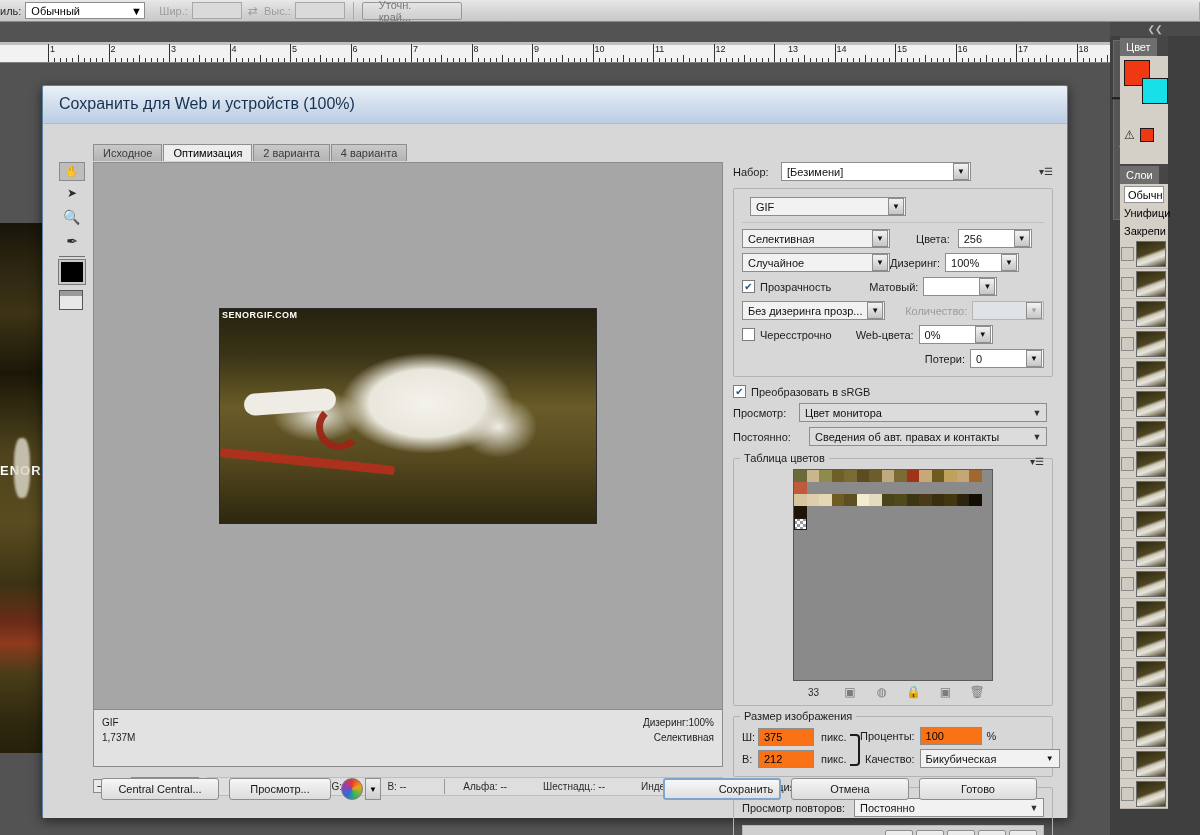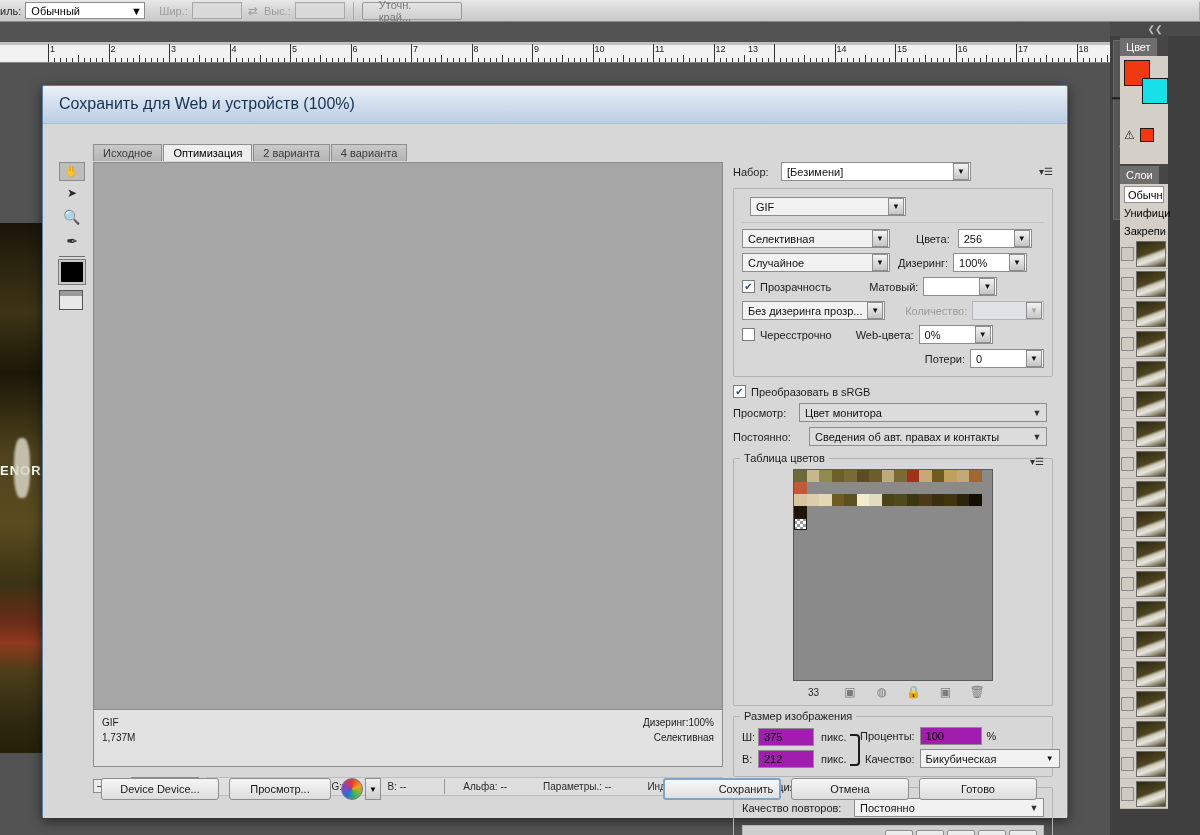--- a/index.html
+++ b/index.html
@@ -299,21 +299,21 @@
     background-size: 6px 6px; background-position: 0 0, 3px 3px;
     outline: 1px solid #1c1c1c; outline-offset: -1px;
   }
   .ctable-foot {
     width: 200px; display: flex; align-items: center; font-size: 10px;
     color: #2b2b2b; padding-top: 4px;
   }
   .ct-ic { color: #7c7c7c; font-size: 12px; }
 
   .numfield {
-    height: 18px; background: #a21caf; border: 1px solid #8d8d8d;
+    height: 18px; background: #f97316; border: 1px solid #8d8d8d;
     display: flex; align-items: center; padding-left: 5px; font-size: 11px;
   }
   .link-brace {
     width: 18px; height: 36px; position: relative; margin: 0 3px;
   }
   .link-brace::before {
     content: ""; position: absolute; left: 0; top: 4px; width: 8px; height: 28px;
     border: 2px solid #1c1c1c; border-left: none; border-radius: 0 4px 4px 0;
   }
   .anim-nav { display: flex; gap: 3px; }
@@ -471,21 +471,21 @@
       <div class="tickmark" style="left: 713.5px; height: 18px;"></div>
       <div class="tickmark" style="left: 719.55px; height: 4px;"></div>
       <div class="tickmark" style="left: 725.6px; height: 4px;"></div>
       <div class="tickmark" style="left: 731.65px; height: 4px;"></div>
       <div class="tickmark" style="left: 737.7px; height: 4px;"></div>
       <div class="tickmark" style="left: 743.75px; height: 7px;"></div>
       <div class="tickmark" style="left: 749.8px; height: 4px;"></div>
       <div class="tickmark" style="left: 755.85px; height: 4px;"></div>
       <div class="tickmark" style="left: 761.9px; height: 4px;"></div>
       <div class="tickmark" style="left: 767.95px; height: 4px;"></div>
-      <div class="tlabel" style="left: 748px;">13</div>
+      <div class="tlabel" style="left: 788px;">13</div>
       <div class="tickmark" style="left: 774px; height: 18px;"></div>
       <div class="tickmark" style="left: 780.05px; height: 4px;"></div>
       <div class="tickmark" style="left: 786.1px; height: 4px;"></div>
       <div class="tickmark" style="left: 792.15px; height: 4px;"></div>
       <div class="tickmark" style="left: 798.2px; height: 4px;"></div>
       <div class="tickmark" style="left: 804.25px; height: 7px;"></div>
       <div class="tickmark" style="left: 810.3px; height: 4px;"></div>
       <div class="tickmark" style="left: 816.35px; height: 4px;"></div>
       <div class="tickmark" style="left: 822.4px; height: 4px;"></div>
       <div class="tickmark" style="left: 828.45px; height: 4px;"></div>
@@ -676,20 +676,28 @@
       </div>
 
       <div class="tabs" id="tabs">
           <div class="tab">Исходное</div>
           <div class="tab active">Оптимизация</div>
           <div class="tab">2 варианта</div>
           <div class="tab">4 варианта</div>
         </div>
 
       <div class="prev-wrap">
+        <div class="prev-canvas">
+          <div class="cat-img">
+            <div class="cat-tail"></div>
+            <div class="cat-collar"></div>
+            <div class="cat-leash"></div>
+            <div class="cat-wm">SENORGIF.COM</div>
+          </div>
+        </div>
         <div class="info-bar">
           <div class="info-row">
             <span>GIF</span>
             <span>Дизеринг:100%</span>
           </div>
           <div class="info-row">
             <span>1,737M</span>
             <span>Селективная</span>
           </div>
         </div>
@@ -701,21 +709,21 @@
         <div class="zsel">
           <span>100%</span>
           <span class="arrow">▼</span>
         </div>
         <div class="sb-field">
           <span class="sb-item" style="margin-left:50px">R: --</span>
           <span class="sb-item">G: --</span>
           <span class="sb-item">B: --</span>
           <span class="sb-div" style="margin-left:20px"></span>
           <span class="sb-item">Альфа: --</span>
-          <span class="sb-item">Параметры.: --</span>
+          <span class="sb-item">Шестнадц.: --</span>
           <span class="sb-item">Индекс: --</span>
         </div>
       </div>
 
       <div class="settings">
 
         <div class="row" style="margin-bottom:7px">
           <span class="lbl" style="width:48px">Набор:</span>
           <div class="sel white" style="width:190px">
             <span>[Безимени]</span>
@@ -742,21 +750,21 @@
               <span>256</span>
               <span class="arrow">▼</span>
             </div>
           </div>
 
           <div class="row">
             <div class="sel" style="width:148px">
               <span>Случайное</span>
               <span class="arrow">▼</span>
             </div>
-            <span class="lbl" style="margin-left:8px">Дизеринг:</span>
+            <span class="lbl" style="">Дизеринг:</span>
             <div class="sel white" style="width:74px;margin-left:5px">
               <span>100%</span>
               <span class="arrow">▼</span>
             </div>
           </div>
 
           <div class="row">
             <span class="chk">✔</span>
             <span class="lbl" style="margin-left:5px">Прозрачность</span>
             <span class="lbl" style="margin-left:38px">Матовый:</span>
@@ -906,42 +914,42 @@
                   <span class="arrow" style="background:none;border:none">▼</span>
                 </div>
               </div>
             </div>
           </div>
         </div>
 
         <div class="fieldset" style="margin-top:10px;padding:10px 8px 8px">
           <span class="fs-legend">Анимация</span>
           <div class="row" style="margin-bottom:8px">
-            <span class="lbl" style="width:112px">Качество повторов:</span>
+            <span class="lbl" style="width:112px">Просмотр повторов:</span>
             <div class="sel flat" style="flex:1;background:#f2f2f2;border:1px solid #8d8d8d">
               <span>Постоянно</span>
               <span class="arrow" style="background:none;border:none">▼</span>
             </div>
           </div>
           <div class="row" style="margin-bottom:0;background:#cfcfcf;border:1px solid #b5b5b5;padding:4px 6px">
             <span class="lbl" style="flex:1;text-align:center">1 из 75</span>
             <div class="anim-nav" id="anim-nav">
                 <div class="anim-btn">◀◀</div>
                 <div class="anim-btn">◀|</div>
                 <div class="anim-btn">▶</div>
                 <div class="anim-btn">|▶</div>
                 <div class="anim-btn">▶▶</div>
               </div>
           </div>
         </div>
 
       </div>
 
       <div class="footer">
-        <div class="btn" style="left:58px;width:118px">Device Device...</div>
+        <div class="btn" style="left:58px;width:118px">Central Central...</div>
         <div class="btn" style="left:186px;width:102px">Просмотр...</div>
         <div class="ps-ball" style="left:298px;top:0"></div>
         <div class="ps-ball-arrow" style="left:322px;top:0">▼</div>
         <div class="btn primary" style="left:620px;width:118px">Сохранить</div>
         <div class="btn" style="left:748px;width:118px">Отмена</div>
         <div class="btn" style="left:876px;width:118px">Готово</div>
       </div>
 
     </div>
   </div>

